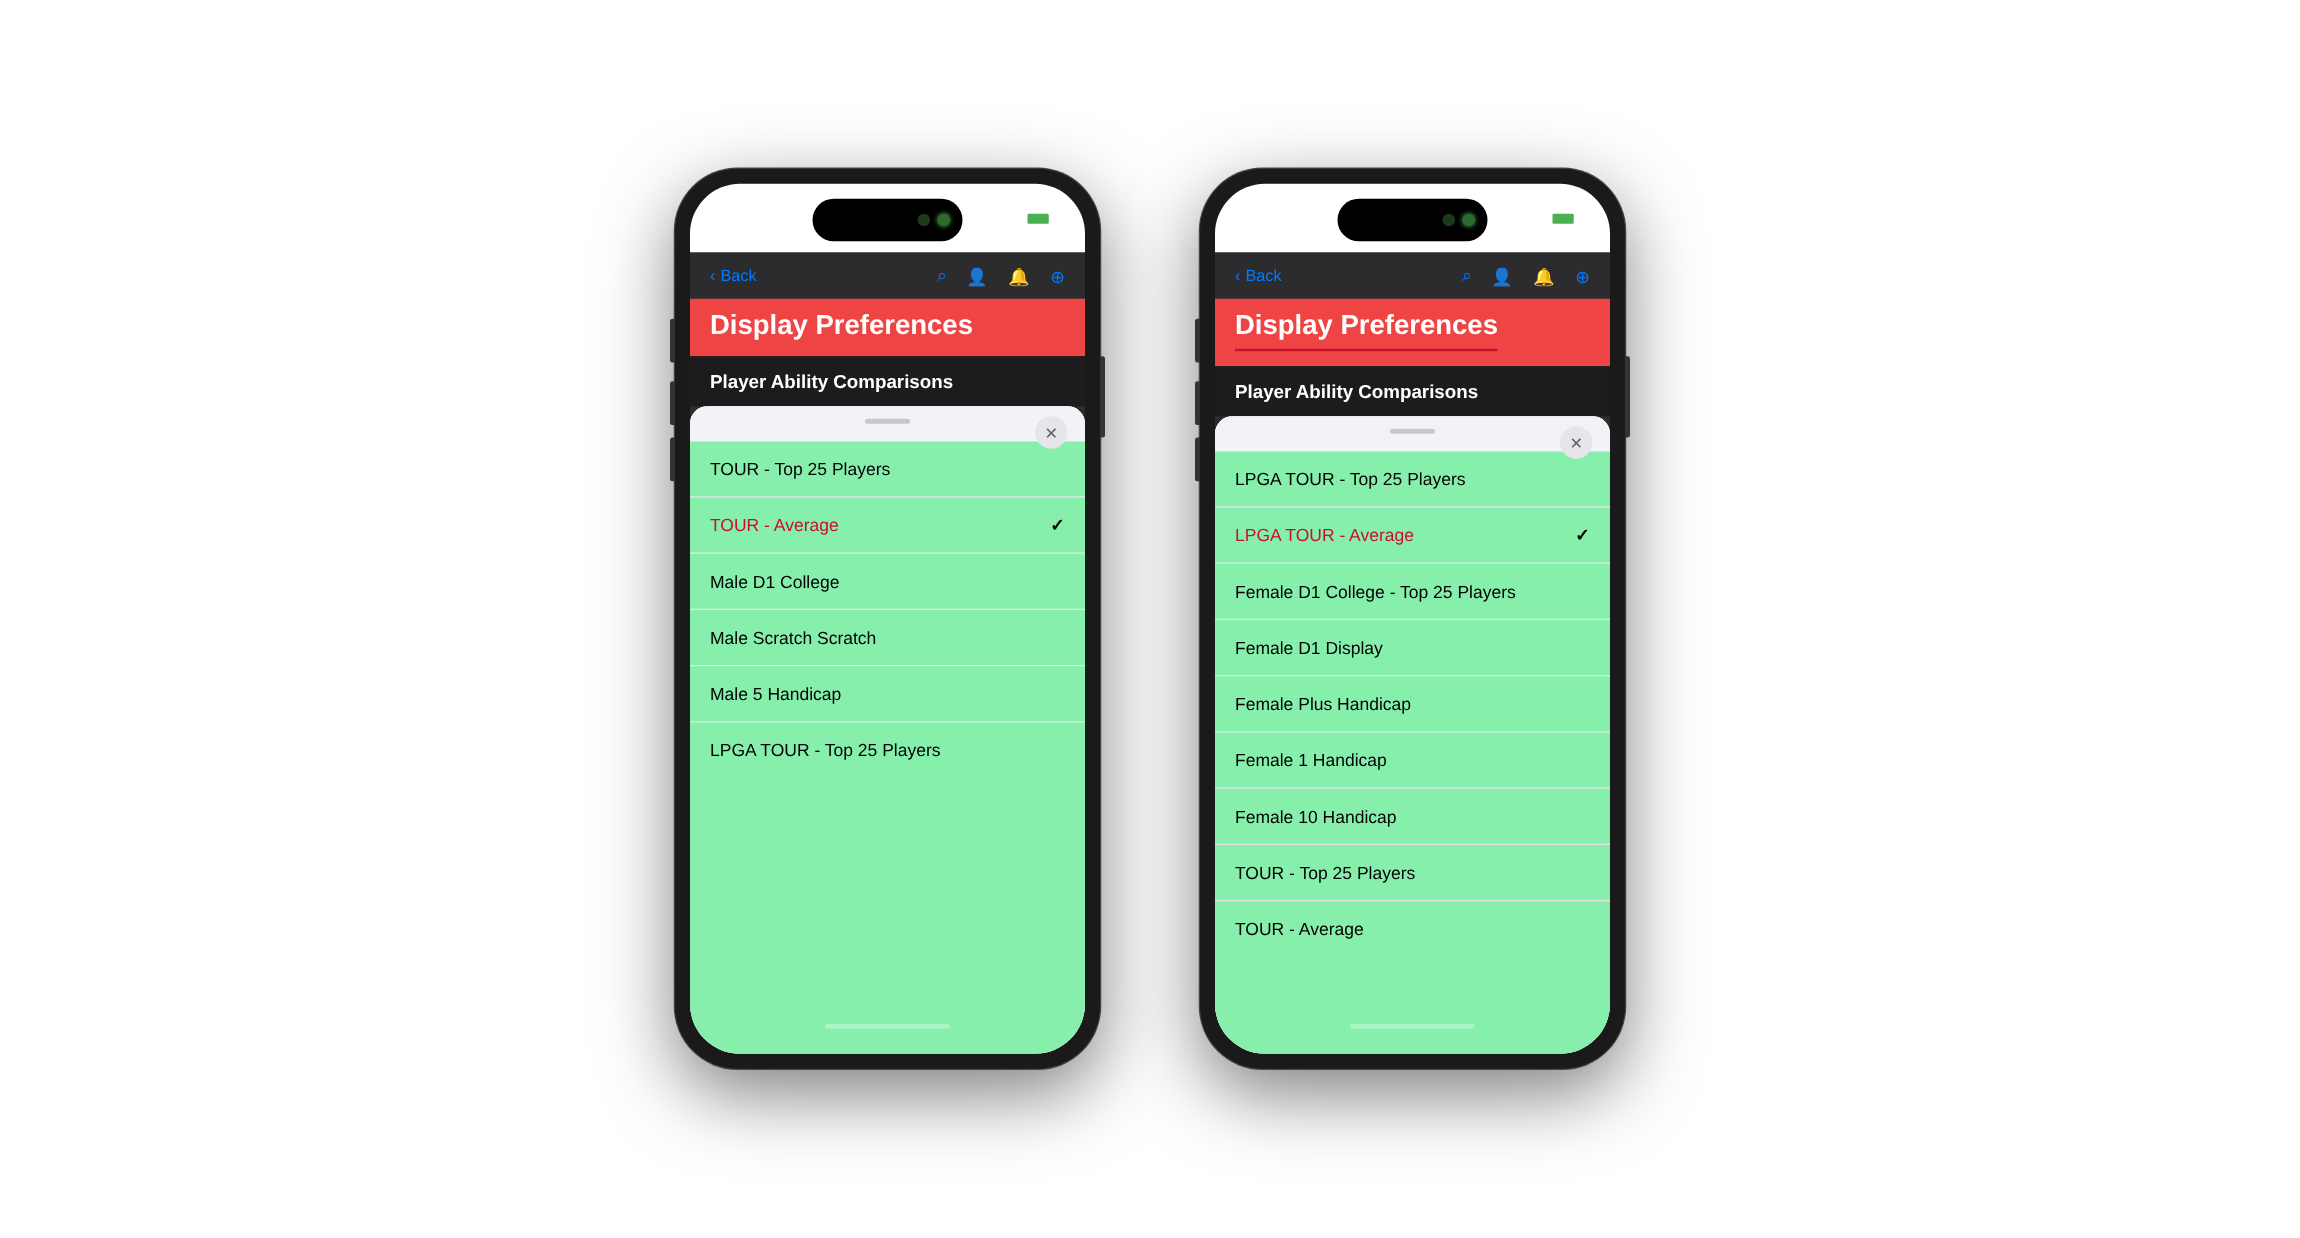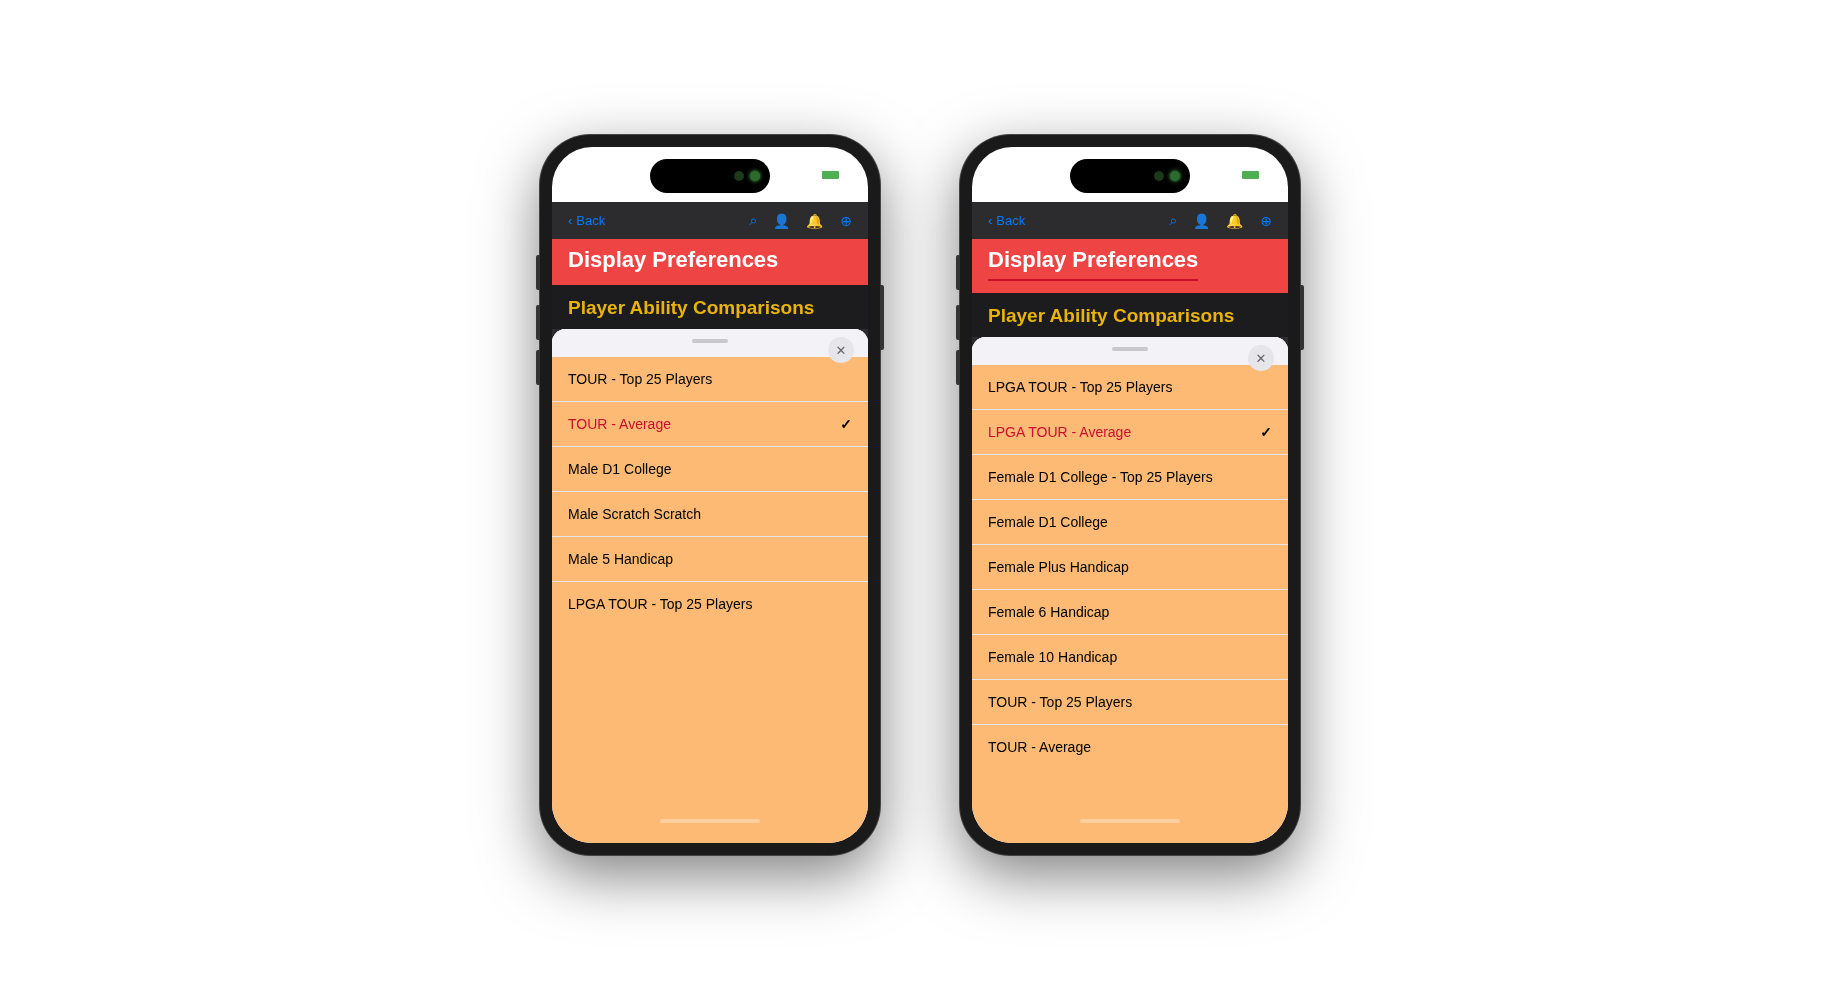--- a/index.html
+++ b/index.html
@@ -240,23 +240,23 @@
       display: inline-block;
     }
 
     
     .section-header {
       padding: 12px 16px 10px;
       background: #1c1c1e;
     }
 
     .section-title {
-      font-size: 19px;
+      font-size: 15px;
       font-weight: 700;
-      color: #eab308;
+      color: #ffffff;
     }
 
     
     .bottom-sheet {
       flex: 1;
       background: #fff;
       border-radius: 14px 14px 0 0;
       overflow: hidden;
       display: flex;
       flex-direction: column;
@@ -296,21 +296,21 @@
     .sheet-header {
       position: relative;
       background: #f2f2f7;
       padding-bottom: 6px;
     }
 
     
     .list-container {
       flex: 1;
       overflow-y: auto;
-      background: #fdba74;
+      background: #86efac;
     }
 
     .list-item {
       display: flex;
       align-items: center;
       justify-content: space-between;
       padding: 14px 16px;
       border-bottom: 0.5px solid #e5e5ea;
       cursor: pointer;
     }
@@ -522,32 +522,32 @@
                   <span class="list-item-text selected">LPGA TOUR - Average</span>
                   <span class="checkmark">✓</span>
                 </div>
 
                 <div class="list-item">
                   <span class="list-item-text">Female D1 College - Top 25 Players</span>
 
                 </div>
 
                 <div class="list-item">
-                  <span class="list-item-text">Female D1 College</span>
+                  <span class="list-item-text">Female D1 Display</span>
 
                 </div>
 
                 <div class="list-item">
                   <span class="list-item-text">Female Plus Handicap</span>
 
                 </div>
 
 
                 <div class="list-item">
-                  <span class="list-item-text">Female 6 Handicap</span>
+                  <span class="list-item-text">Female 1 Handicap</span>
 
                 </div>
 
                 <div class="list-item">
                   <span class="list-item-text">Female 10 Handicap</span>
 
                 </div>
 
                 <div class="list-item">
                   <span class="list-item-text">TOUR - Top 25 Players</span>

